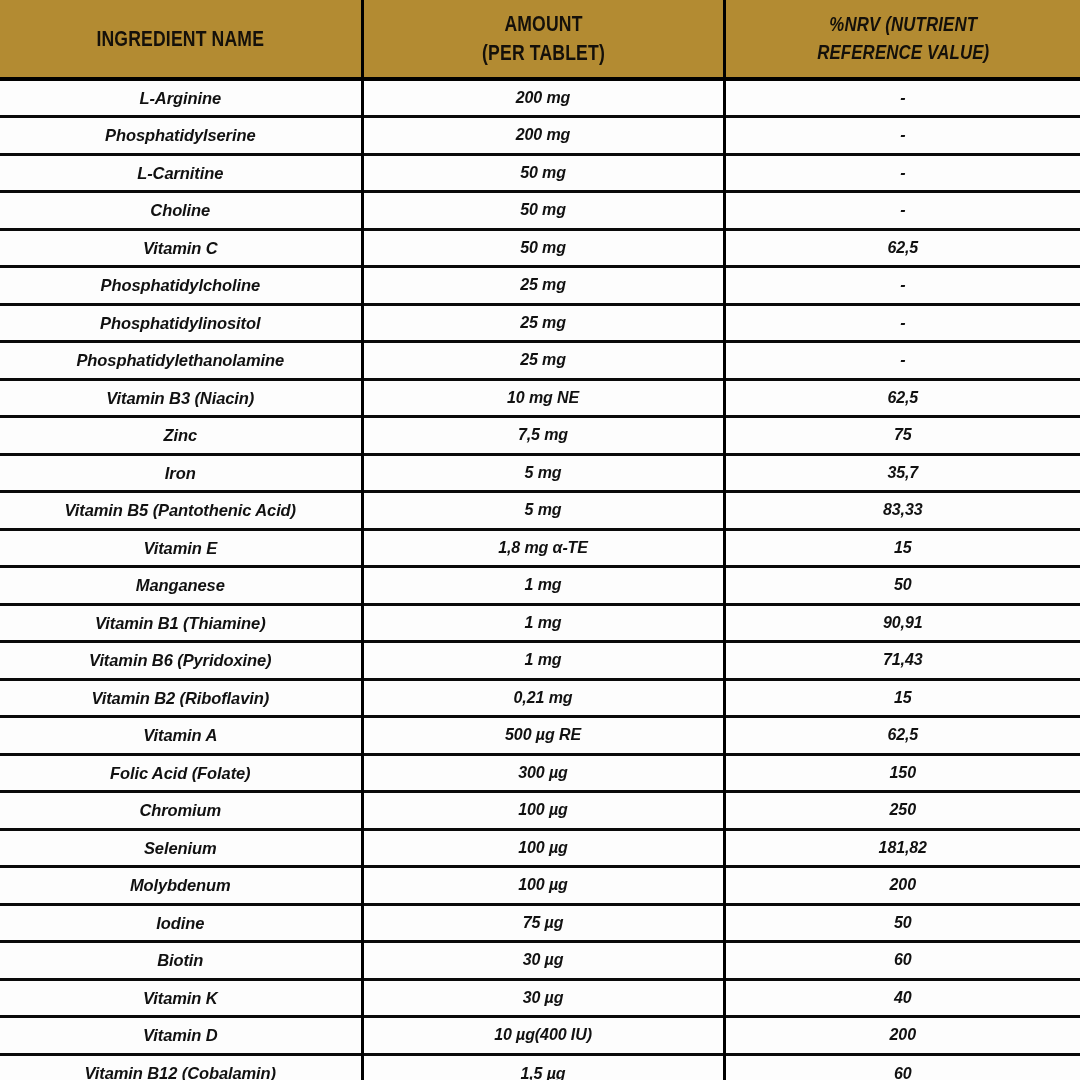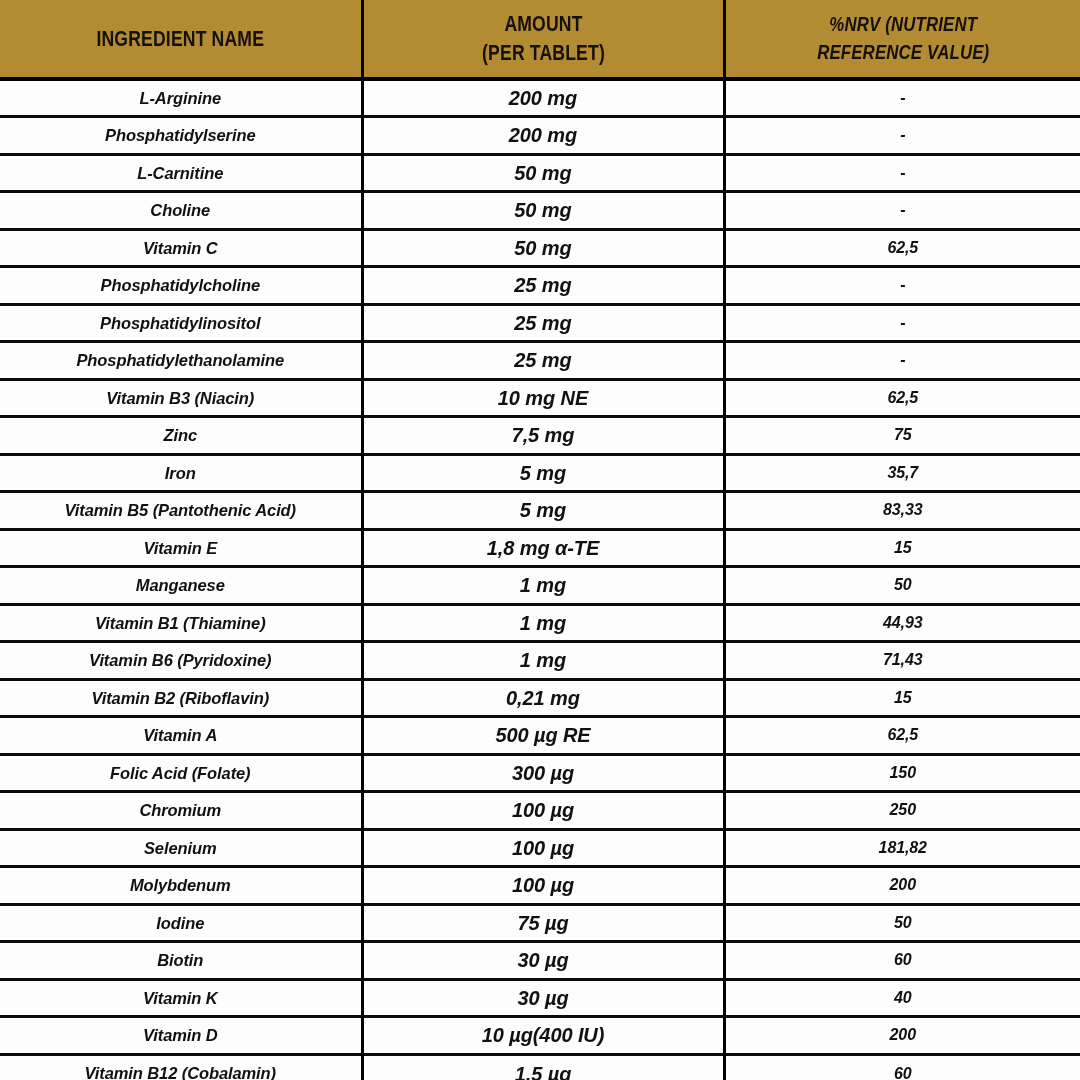--- a/index.html
+++ b/index.html
@@ -84,21 +84,21 @@
     white-space: nowrap;
     overflow: hidden;
   }
   tbody td.cell-nrv { border-right: 0; }
 
   tbody td.cell-name {
     font-size: 16.5px;
     letter-spacing: -0.1px;
   }
   tbody td.cell-amount {
-    font-size: 20px;
+    font-size: 16px;
     letter-spacing: -0.1px;
   }
   tbody td.cell-nrv {
     font-size: 16px;
     letter-spacing: -0.1px;
   }
 
   tbody tr.ingredient-row:last-child td {
     border-bottom: 0;
   }
@@ -195,21 +195,21 @@
           <td class="cell-nrv">15</td>
         </tr>
         <tr class="ingredient-row">
           <td class="cell-name">Manganese</td>
           <td class="cell-amount">1 mg</td>
           <td class="cell-nrv">50</td>
         </tr>
         <tr class="ingredient-row">
           <td class="cell-name">Vitamin B1 (Thiamine)</td>
           <td class="cell-amount">1 mg</td>
-          <td class="cell-nrv">44,93</td>
+          <td class="cell-nrv">90,91</td>
         </tr>
         <tr class="ingredient-row">
           <td class="cell-name">Vitamin B6 (Pyridoxine)</td>
           <td class="cell-amount">1 mg</td>
           <td class="cell-nrv">71,43</td>
         </tr>
         <tr class="ingredient-row">
           <td class="cell-name">Vitamin B2 (Riboflavin)</td>
           <td class="cell-amount">0,21 mg</td>
           <td class="cell-nrv">15</td>

